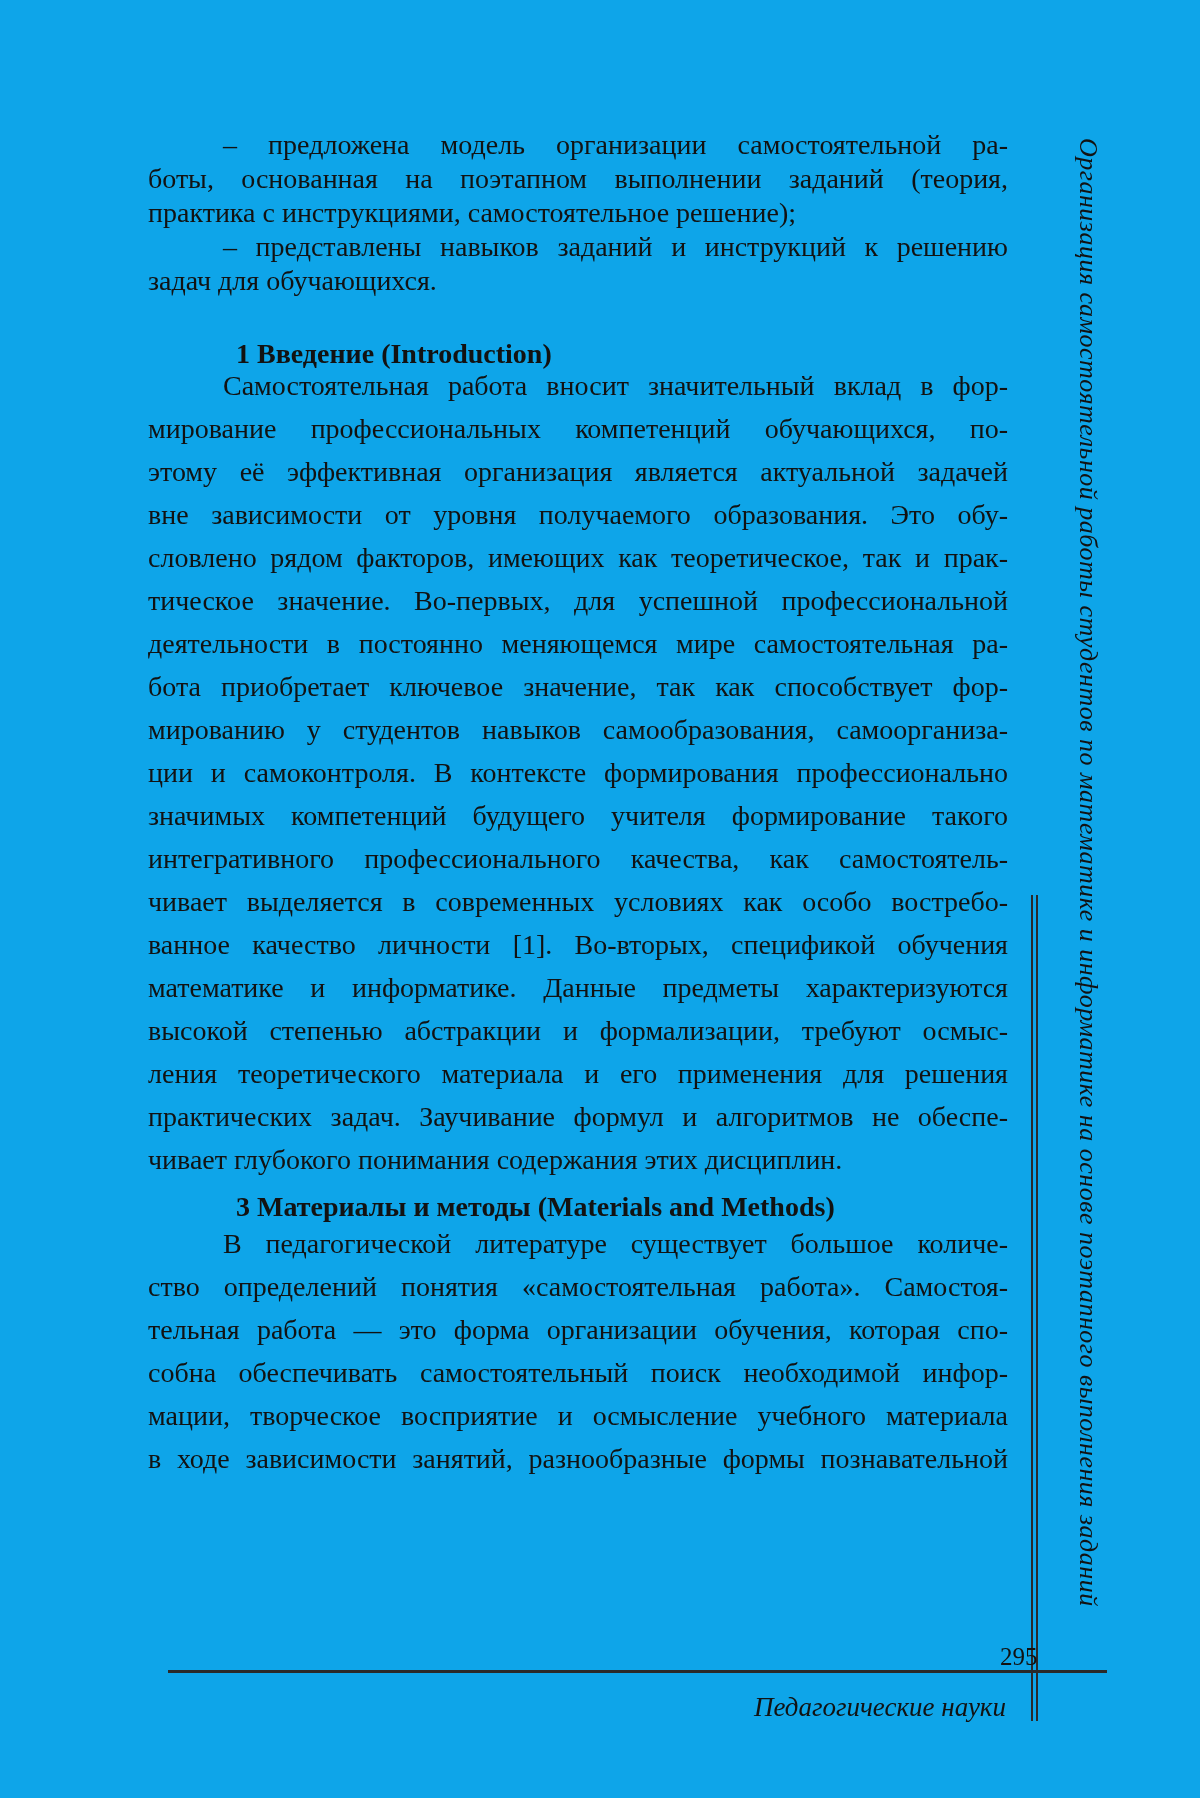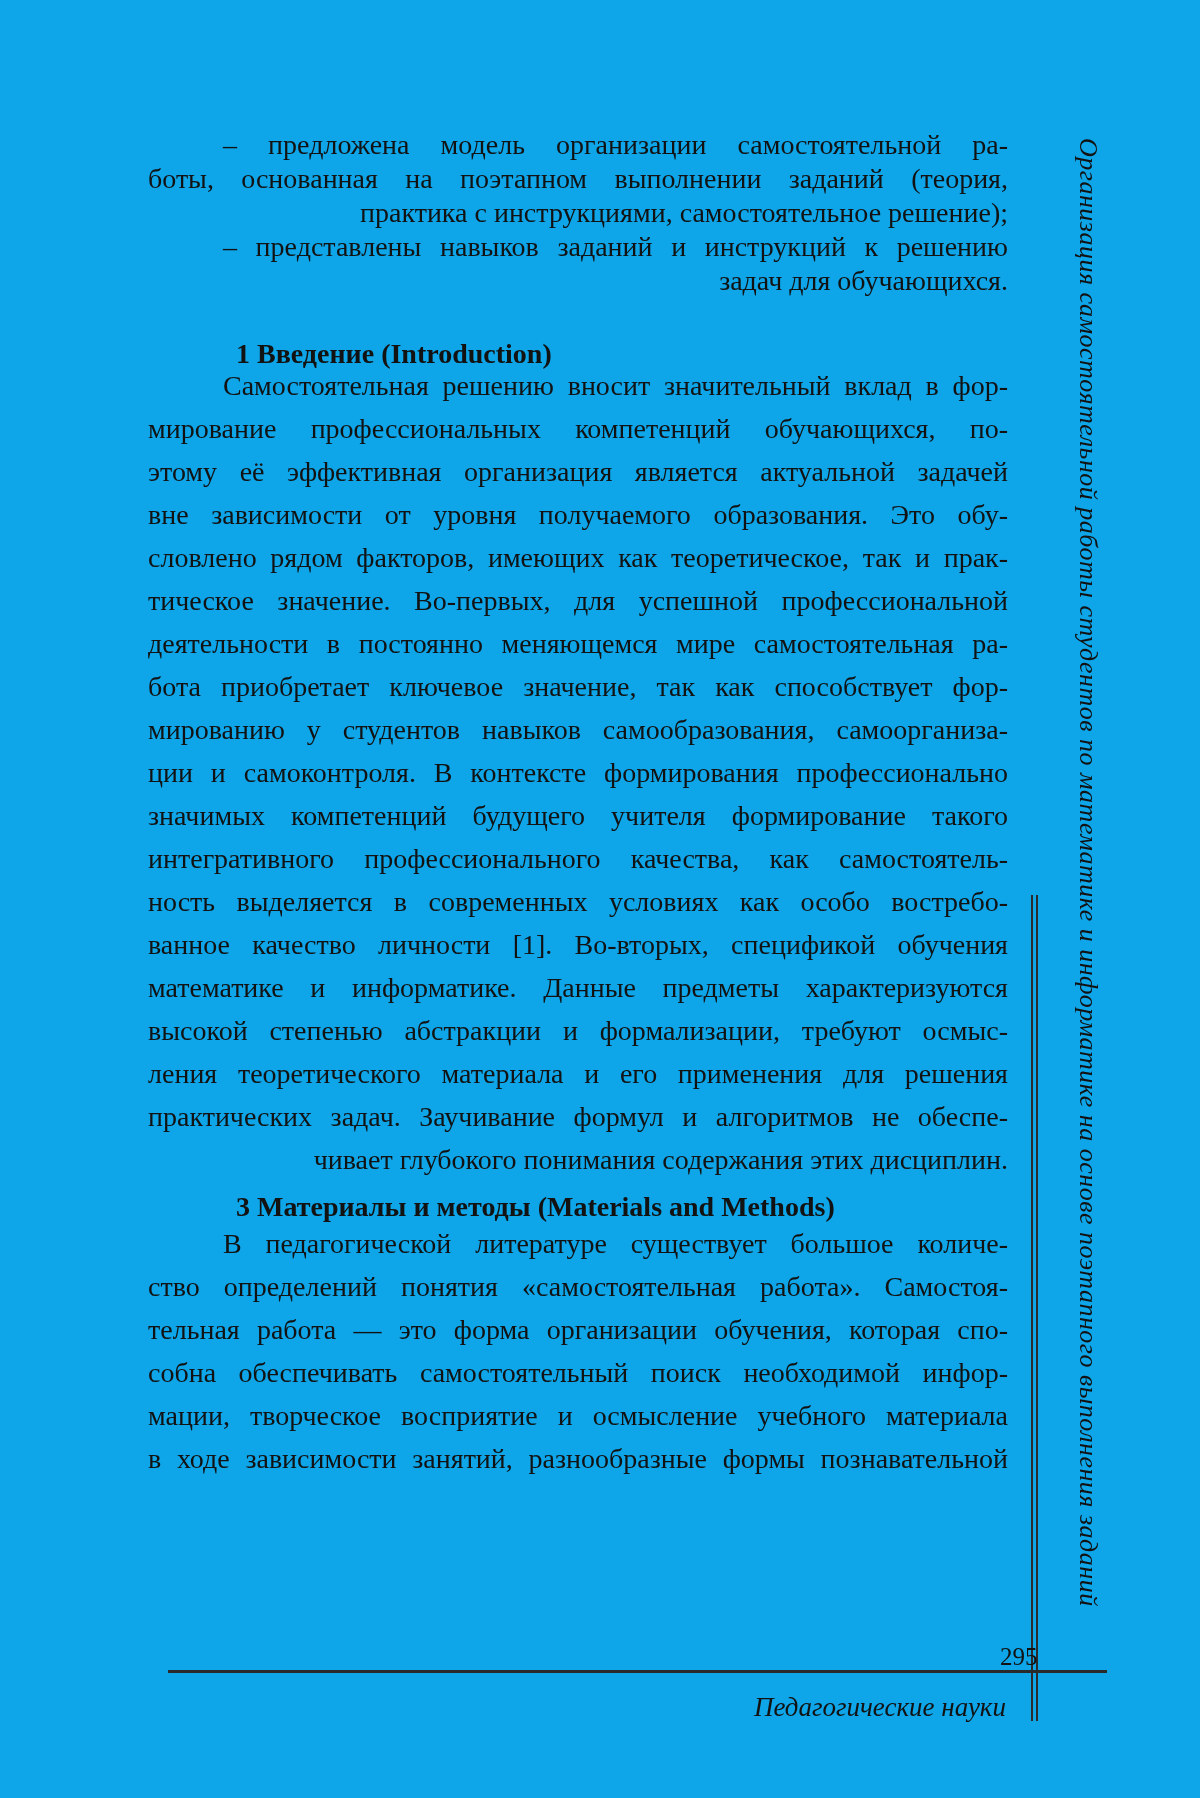--- a/index.html
+++ b/index.html
@@ -6,21 +6,21 @@
   .page {
     position: relative;
     width: 1200px;
     height: 1798px;
     background: #0ea5e9;
     font-family: "Liberation Serif", "DejaVu Serif", serif;
     color: #121212;
     overflow: hidden;
   }
   .block { position: absolute; left: 148px; width: 860px; }
-  .tline { line-height: 43px; height: 43px; white-space: normal; text-align: right; }
+  .tline { line-height: 43px; height: 43px; white-space: normal; }
   .intro-block .tline { line-height: 34px; height: 34px; }
   .block, .tline { font-size: 28px; }
   .just { text-align: justify; text-align-last: justify; }
   .ind  { padding-left: 75px; }
   .heading {
     position: absolute; left: 148px; width: 860px;
     padding-left: 80px; box-sizing: border-box;
     font-size: 28px; font-weight: bold; line-height: 36px;
     margin: 8px;
   }
@@ -65,33 +65,33 @@
       <div class="tline just ind">– предложена модель организации самостоятельной ра-</div>
       <div class="tline just">боты, основанная на поэтапном выполнении заданий (теория,</div>
       <div class="tline">практика с инструкциями, самостоятельное решение);</div>
       <div class="tline just ind">– представлены навыков заданий и инструкций к решению</div>
       <div class="tline">задач для обучающихся.</div>
     </div>
 
   <h2 class="heading heading-1">1 Введение (Introduction)</h2>
 
   <div class="block para-1">
-      <div class="tline just ind">Самостоятельная решению вносит значительный вклад в фор-</div>
+      <div class="tline just ind">Самостоятельная работа вносит значительный вклад в фор-</div>
       <div class="tline just">мирование профессиональных компетенций обучающихся, по-</div>
       <div class="tline just">этому её эффективная организация является актуальной задачей</div>
       <div class="tline just">вне зависимости от уровня получаемого образования. Это обу-</div>
       <div class="tline just">словлено рядом факторов, имеющих как теоретическое, так и прак-</div>
       <div class="tline just">тическое значение. Во-первых, для успешной профессиональной</div>
       <div class="tline just">деятельности в постоянно меняющемся мире самостоятельная ра-</div>
       <div class="tline just">бота приобретает ключевое значение, так как способствует фор-</div>
       <div class="tline just">мированию у студентов навыков самообразования, самоорганиза-</div>
       <div class="tline just">ции и самоконтроля. В контексте формирования профессионально</div>
       <div class="tline just">значимых компетенций будущего учителя формирование такого</div>
       <div class="tline just">интегративного профессионального качества, как самостоятель-</div>
-      <div class="tline just">ность выделяется в современных условиях как особо востребо-</div>
+      <div class="tline just">чивает выделяется в современных условиях как особо востребо-</div>
       <div class="tline just">ванное качество личности [1]. Во-вторых, спецификой обучения</div>
       <div class="tline just">математике и информатике. Данные предметы характеризуются</div>
       <div class="tline just">высокой степенью абстракции и формализации, требуют осмыс-</div>
       <div class="tline just">ления теоретического материала и его применения для решения</div>
       <div class="tline just">практических задач. Заучивание формул и алгоритмов не обеспе-</div>
       <div class="tline">чивает глубокого понимания содержания этих дисциплин.</div>
     </div>
 
   <h2 class="heading heading-2">3 Материалы и методы (Materials and Methods)</h2>
 

